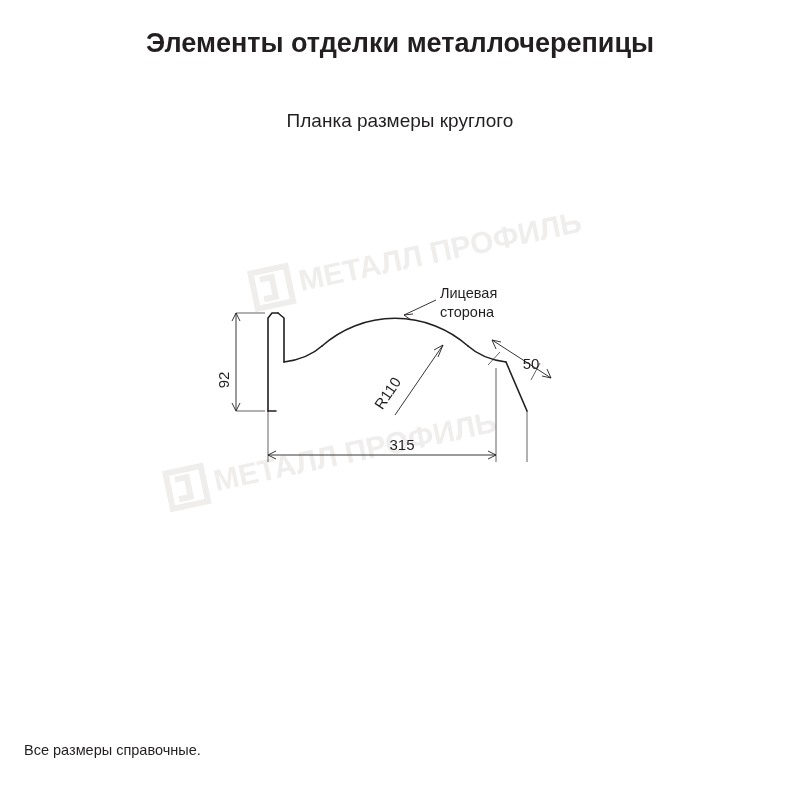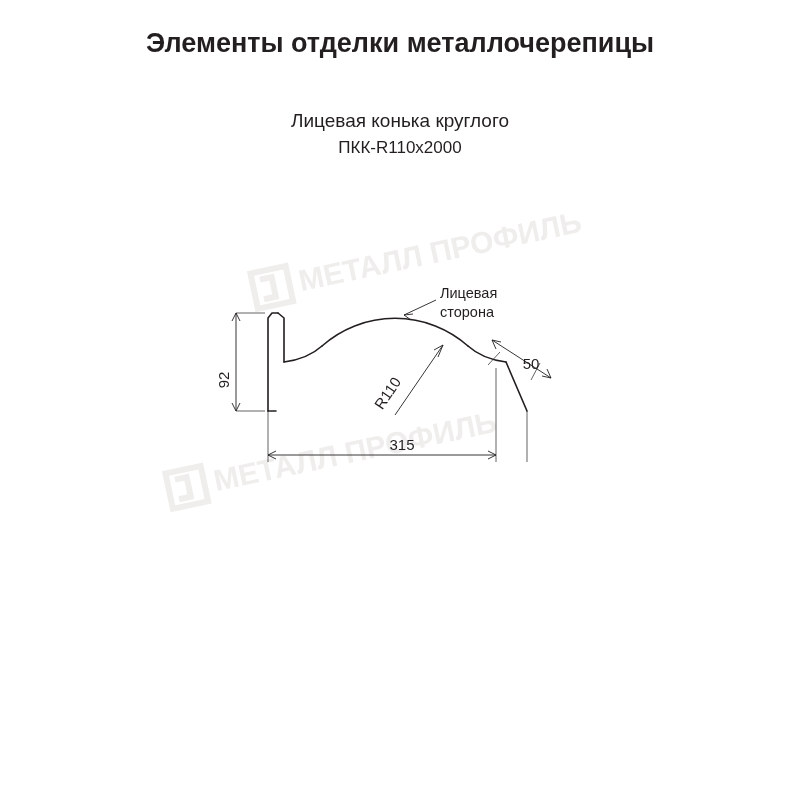--- a/index.html
+++ b/index.html
@@ -74,22 +74,21 @@
     font-weight: bold;
     fill: #efeeec;
   }
 </style>
 </head>
 <body>
 
 <div class="page">
 
   <div class="title">Элементы отделки металлочерепицы</div>
-  <div class="subtitle-1">Лицевая конька круглого</div>
-  <div class="subtitle-2">ПКК-R110x2000</div>
+  <div class="subtitle-1">Планка размеры круглого</div>
 
   <div class="drawing">
     <svg width="800" height="400" viewBox="0 0 800 400" xmlns="http://www.w3.org/2000/svg">
 
       <g opacity="1">
         <g transform="translate(255,95) rotate(-12)">
           <rect x="0" y="-22" width="36" height="36" fill="none" stroke="#efeeec" stroke-width="6"></rect>
           <path d="M8 -14 L20 -14 L20 6 L8 6" fill="none" stroke="#efeeec" stroke-width="6"></path>
           <text class="wm" x="46" y="6" font-size="30">МЕТАЛЛ ПРОФИЛЬ</text>
         </g>
@@ -162,14 +161,15 @@
         <line x1="436" y1="100" x2="404" y2="115"></line>
         <line x1="404" y1="115" x2="413" y2="114"></line>
         <line x1="404" y1="115" x2="411" y2="120"></line>
       </g>
       <text class="labeltext" x="440" y="98">Лицевая</text>
       <text class="labeltext" x="440" y="117">сторона</text>
 
     </svg>
   </div>
 
+  <div class="footer footer-1">Все размеры справочные.</div>
 
 </div>
 
 </body></html>

